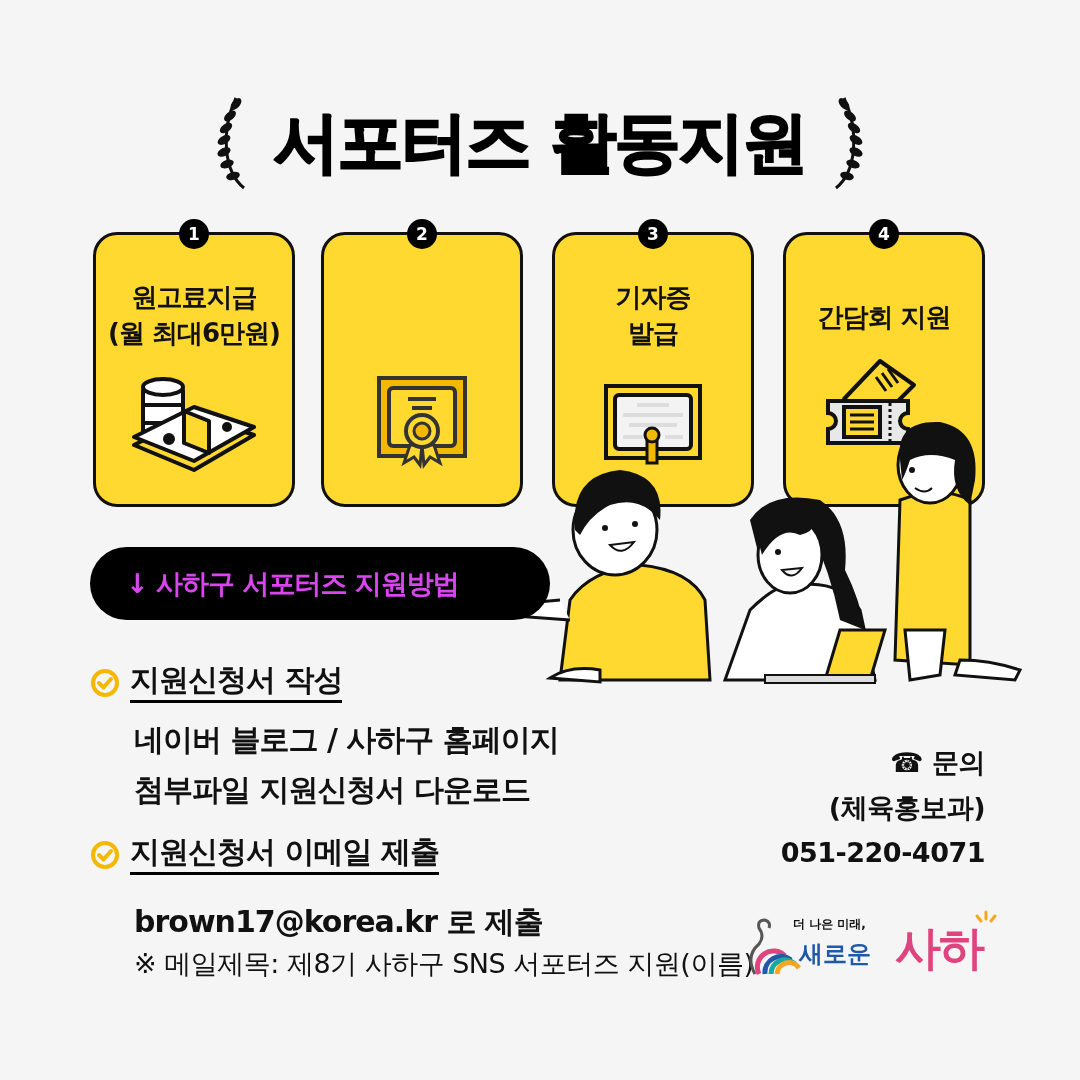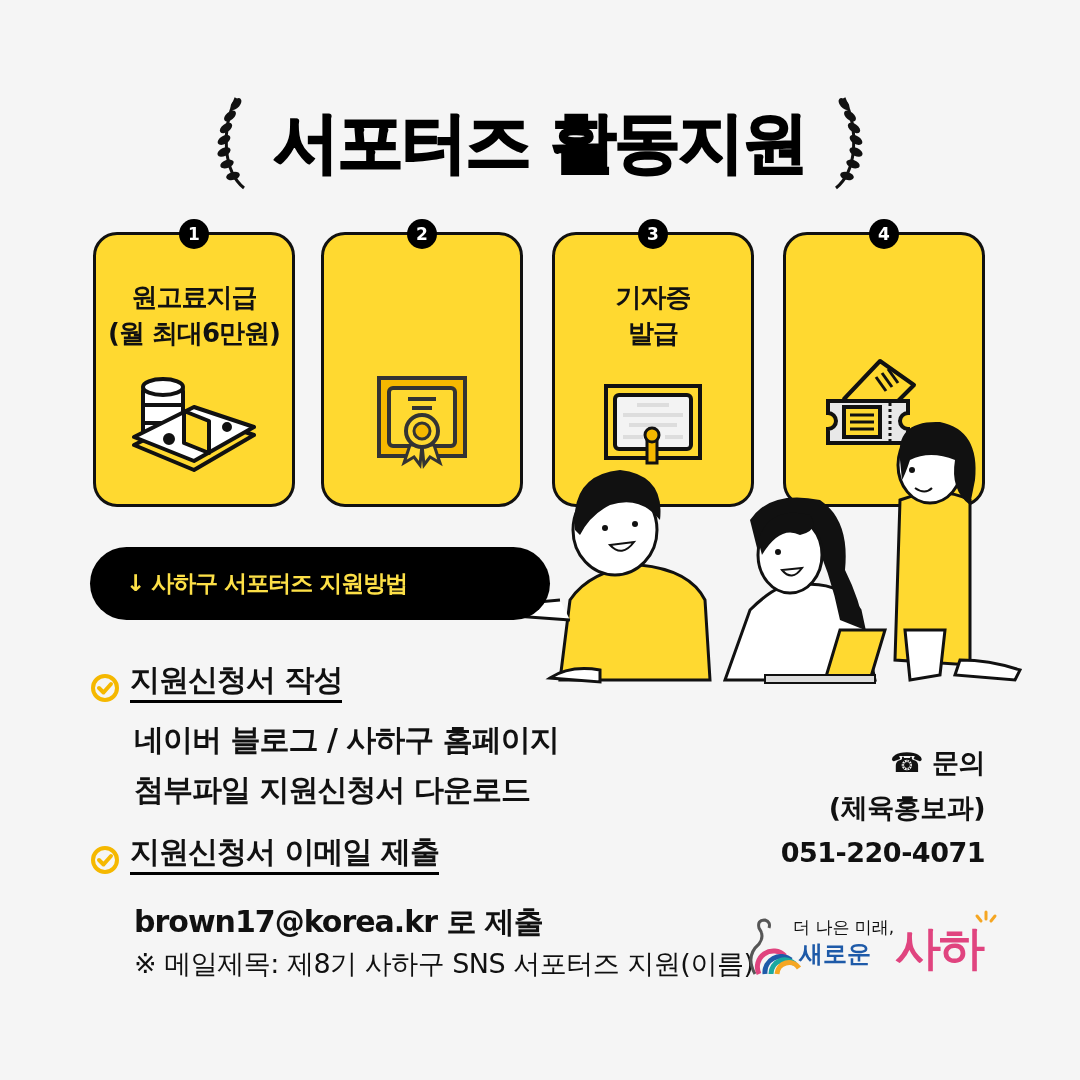--- a/index.html
+++ b/index.html
@@ -10,33 +10,33 @@
   .title { font-size: 66px; font-weight: 900; letter-spacing: -2px; color: #000; -webkit-text-stroke: 2px #000; }
   .laurel { position: absolute; top: 92px; width: 40px; height: 100px; }
   .laurel.left { left: 214px; }
   .laurel.right { left: 826px; }
 
   .card { position: absolute; top: 232px; width: 202px; height: 275px; background: #ffd930; border: 3px solid #111; border-radius: 24px; }
   .card .num { position: absolute; top: -16px; left: 50%; transform: translateX(-50%); width: 30px; height: 30px; border-radius: 50%; background: #000; color: #fff; font-weight: 700; font-size: 17px; display: flex; align-items: center; justify-content: center; }
   .card .label { position: absolute; top: 44px; left: 0; right: 0; text-align: center; font-size: 26px; font-weight: 700; line-height: 36px; letter-spacing: -1px; white-space: pre-line; }
   .card .icon { position: absolute; left: 50%; transform: translateX(-50%); }
 
-  .pill { position: absolute; left: 90px; top: 547px; width: 460px; height: 73px; background: #000; border-radius: 37px; color: #fde047; font-size: 23px; font-weight: 700; display: flex; align-items: center; padding-left: 36px; letter-spacing: -1px; }
+  .pill { position: absolute; left: 90px; top: 547px; width: 460px; height: 73px; background: #000; border-radius: 37px; color: #d946ef; font-size: 27px; font-weight: 700; display: flex; align-items: center; padding-left: 36px; letter-spacing: -1px; }
 
   .step { position: absolute; left: 90px; }
-  .step .head { display: flex; align-items: flex-end; gap: 10px; }
+  .step .head { display: flex; align-items: center; gap: 10px; }
   .check { width: 30px; height: 30px; }
   .step .head-text { font-size: 30px; font-weight: 700; letter-spacing: -1px; border-bottom: 3px solid #000; padding-bottom: 2px; line-height: 36px; }
   .step .line { font-size: 30px; font-weight: 700; letter-spacing: -1px; padding-left: 44px; line-height: 50px; }
   .step .note { font-size: 27px; padding-left: 44px; line-height: 34px; letter-spacing: -0.5px; }
 
   .contact { position: absolute; right: 95px; top: 740px; text-align: right; font-size: 27px; font-weight: 600; line-height: 45px; letter-spacing: -0.5px; }
 
   .logo { position: absolute; left: 745px; top: 910px; width: 260px; height: 70px; }
-  .logo .l1 { position: absolute; left: 48px; top: 6px; font-size: 17px; font-weight: 400; color: #111; }
+  .logo .l1 { position: absolute; left: 48px; top: 6px; font-size: 12px; font-weight: 700; color: #111; }
   .logo .l2 { position: absolute; left: 54px; top: 28px; font-size: 24px; font-weight: 800; color: #1e5aa8; }
   .logo .l3 { position: absolute; left: 150px; top: 8px; font-size: 46px; font-weight: 900; color: #e0447f; letter-spacing: -2px; }
 
   .people { position: absolute; left: 500px; top: 420px; width: 540px; height: 270px; }
 </style>
 </head>
 <body>
 
 <svg class="laurel left" viewBox="0 0 40 100">
   <path d="M30 96 C10 80 6 40 22 6" fill="none" stroke="#111" stroke-width="3"></path>
@@ -113,20 +113,21 @@
       <line x1="20" y1="54" x2="40" y2="54"></line>
       <line x1="62" y1="54" x2="80" y2="54"></line>
     </g>
     <rect x="44" y="52" width="10" height="28" fill="#f5b800" stroke="#111" stroke-width="3"></rect>
     <circle cx="49" cy="52" r="7" fill="#f5b800" stroke="#111" stroke-width="3"></circle>
   </svg>
 </div>
 
 <div class="card" style="left:783px">
   <div class="num">4</div>
+  <div class="label" style="top:64px">간담회 지원</div>
   <svg class="icon" style="top:120px;left:45%" width="100" height="96" viewBox="0 0 100 96">
     <polygon points="20,44 56,6 90,30 54,66" fill="#ffd930" stroke="#111" stroke-width="4" stroke-linejoin="round"></polygon>
     <g stroke="#111" stroke-width="3">
         <line x1="52" y1="22" x2="62" y2="36"></line>
         <line x1="58" y1="18" x2="68" y2="32"></line>
         <line x1="64" y1="14" x2="74" y2="28"></line>
       </g>
     <path d="M4 46 H84 V58 A8 8 0 0 0 84 74 V88 H4 V74 A8 8 0 0 0 4 58 Z" fill="#e8e8e8" stroke="#111" stroke-width="4"></path>
     <rect x="20" y="52" width="36" height="30" fill="#ffd930" stroke="#111" stroke-width="4"></rect>
     <g stroke="#111" stroke-width="3">

